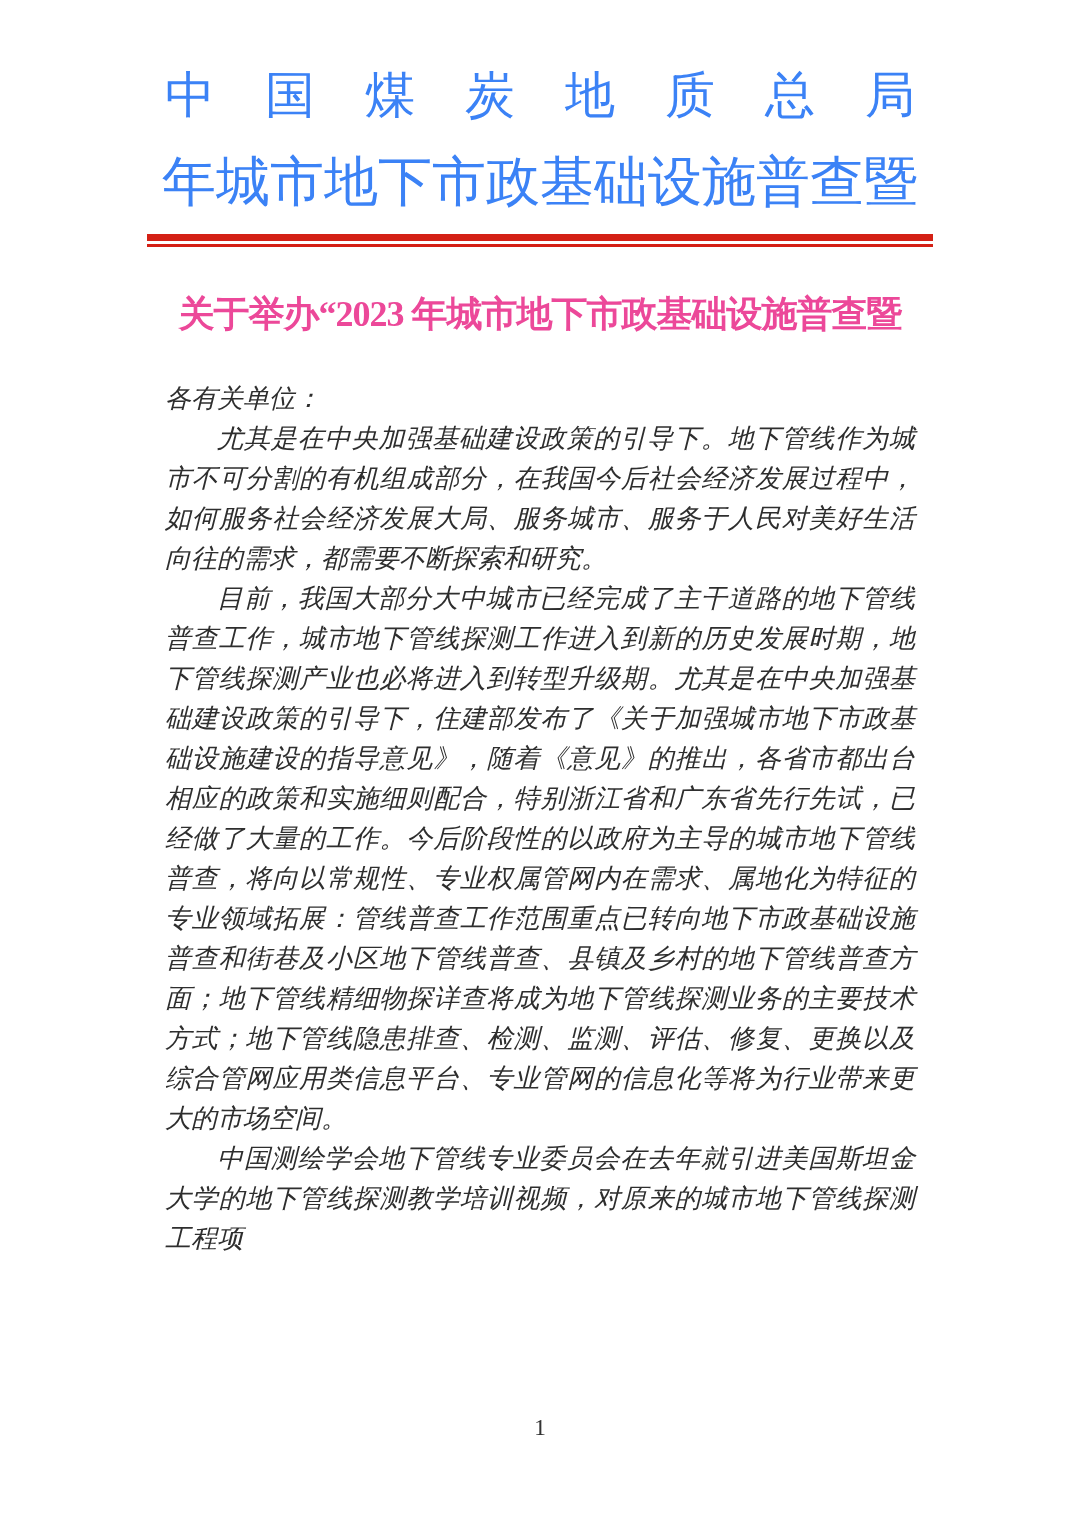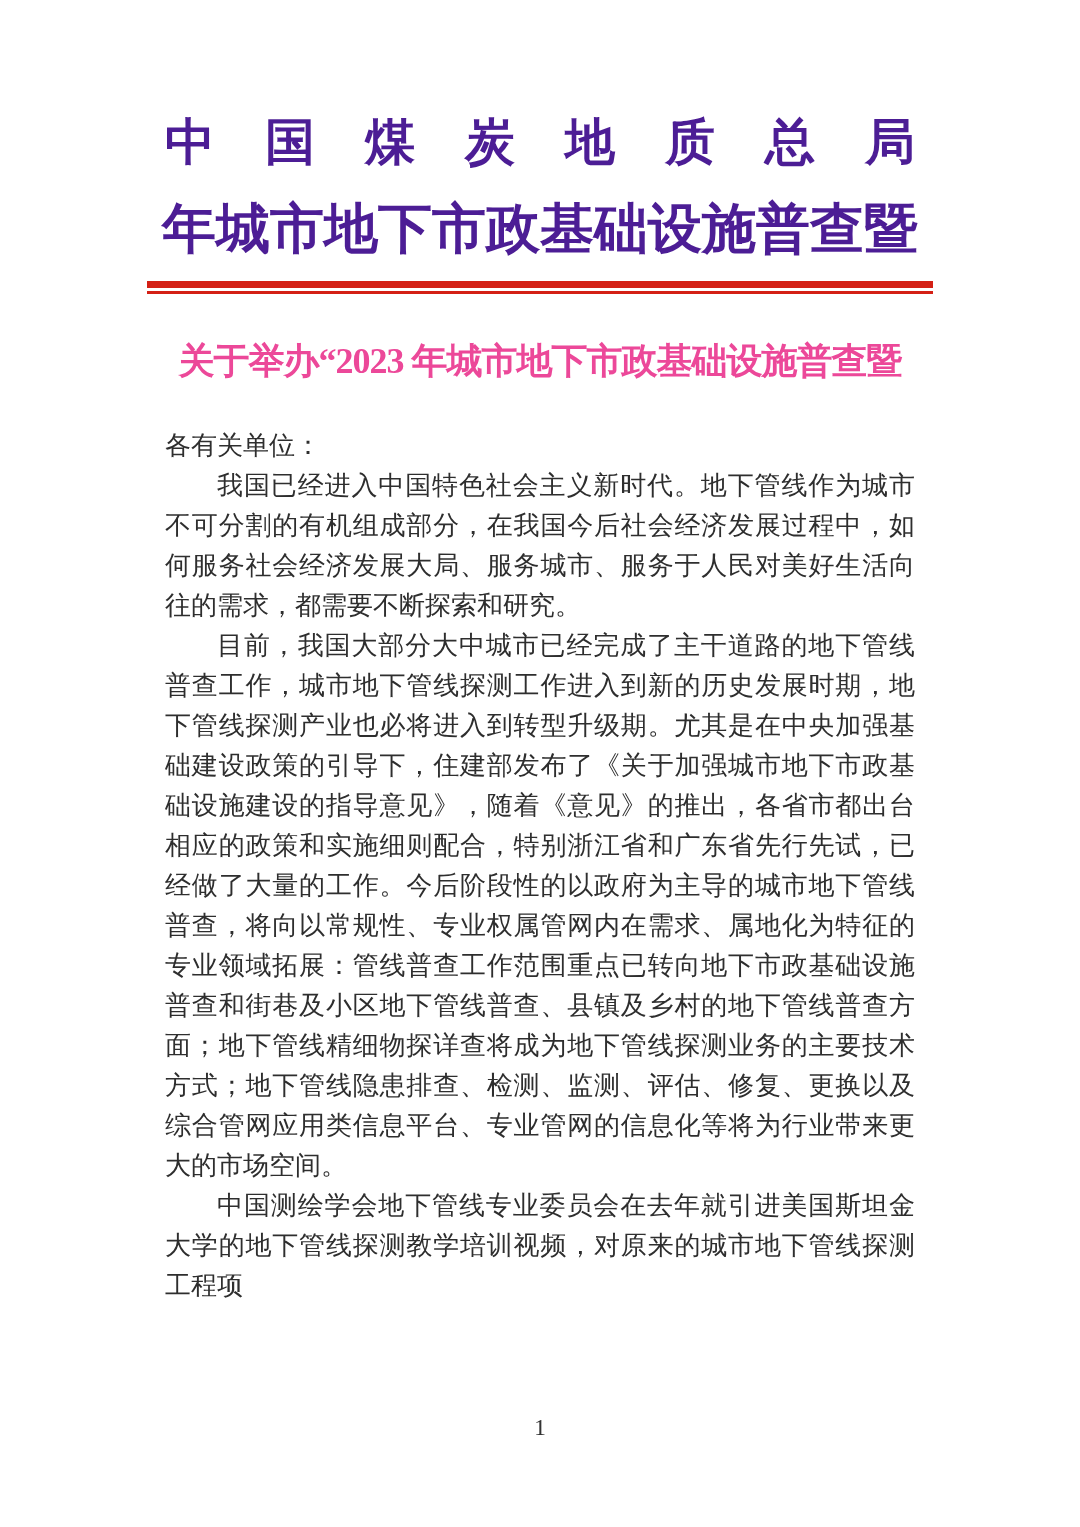--- a/index.html
+++ b/index.html
@@ -10,24 +10,24 @@
   .page {
     position: relative;
     width: 1080px;
     height: 1527px;
     background: #ffffff;
     overflow: hidden;
     font-family: "Liberation Serif", "DejaVu Serif", serif;
   }
   
   .letterhead {
-    padding-top: 116px;
+    padding-top: 69px;
     text-align: center;
-    color: #4c1d95;
-    font-weight: 700;
+    color: #3b82f6;
+    font-weight: 400;
   }
   .org-line1 {
     font-size: 50px;
     line-height: 1.05;
     white-space: nowrap;
     letter-spacing: 0;
   }
   .org-line2 {
     margin-top: 33px;
     font-size: 54px;
@@ -58,21 +58,21 @@
   
   .doc-body {
     width: 750px;
     margin: 34px auto 0 auto;
     font-size: 26px;
     line-height: 40px;
     color: #2e2e2e;
     text-align: justify;
     text-justify: inter-ideograph;
   }
-  .doc-body p { margin: 0; padding: 0; }
+  .doc-body p { margin: 0; padding: 0; font-style: italic; }
   .para { text-indent: 2em; }
   .salutation { text-indent: 0; }
 
   
   .page-number {
     position: absolute;
     left: 0;
     bottom: 86px;
     width: 100%;
     text-align: center;
@@ -93,20 +93,20 @@
       <div class="rule-thin"></div>
     </div>
   </div>
 
   <div class="doc-title">
     <div class="title-line">关于举办“2023 年城市地下市政基础设施普查暨</div>
   </div>
 
   <div class="doc-body">
     <p class="salutation">各有关单位：</p>
-    <p class="para">我国已经进入中国特色社会主义新时代。地下管线作为城市不可分割的有机组成部分，在我国今后社会经济发展过程中，如何服务社会经济发展大局、服务城市、服务于人民对美好生活向往的需求，都需要不断探索和研究。</p>
+    <p class="para">尤其是在中央加强基础建设政策的引导下。地下管线作为城市不可分割的有机组成部分，在我国今后社会经济发展过程中，如何服务社会经济发展大局、服务城市、服务于人民对美好生活向往的需求，都需要不断探索和研究。</p>
     <p class="para">目前，我国大部分大中城市已经完成了主干道路的地下管线普查工作，城市地下管线探测工作进入到新的历史发展时期，地下管线探测产业也必将进入到转型升级期。尤其是在中央加强基础建设政策的引导下，住建部发布了《关于加强城市地下市政基础设施建设的指导意见》，随着《意见》的推出，各省市都出台相应的政策和实施细则配合，特别浙江省和广东省先行先试，已经做了大量的工作。今后阶段性的以政府为主导的城市地下管线普查，将向以常规性、专业权属管网内在需求、属地化为特征的专业领域拓展：管线普查工作范围重点已转向地下市政基础设施普查和街巷及小区地下管线普查、县镇及乡村的地下管线普查方面；地下管线精细物探详查将成为地下管线探测业务的主要技术方式；地下管线隐患排查、检测、监测、评估、修复、更换以及综合管网应用类信息平台、专业管网的信息化等将为行业带来更大的市场空间。</p>
     <p class="para">中国测绘学会地下管线专业委员会在去年就引进美国斯坦金大学的地下管线探测教学培训视频，对原来的城市地下管线探测工程项</p>
   </div>
 
   <div class="page-number">1</div>
 
 </div>
 
 </body></html>

